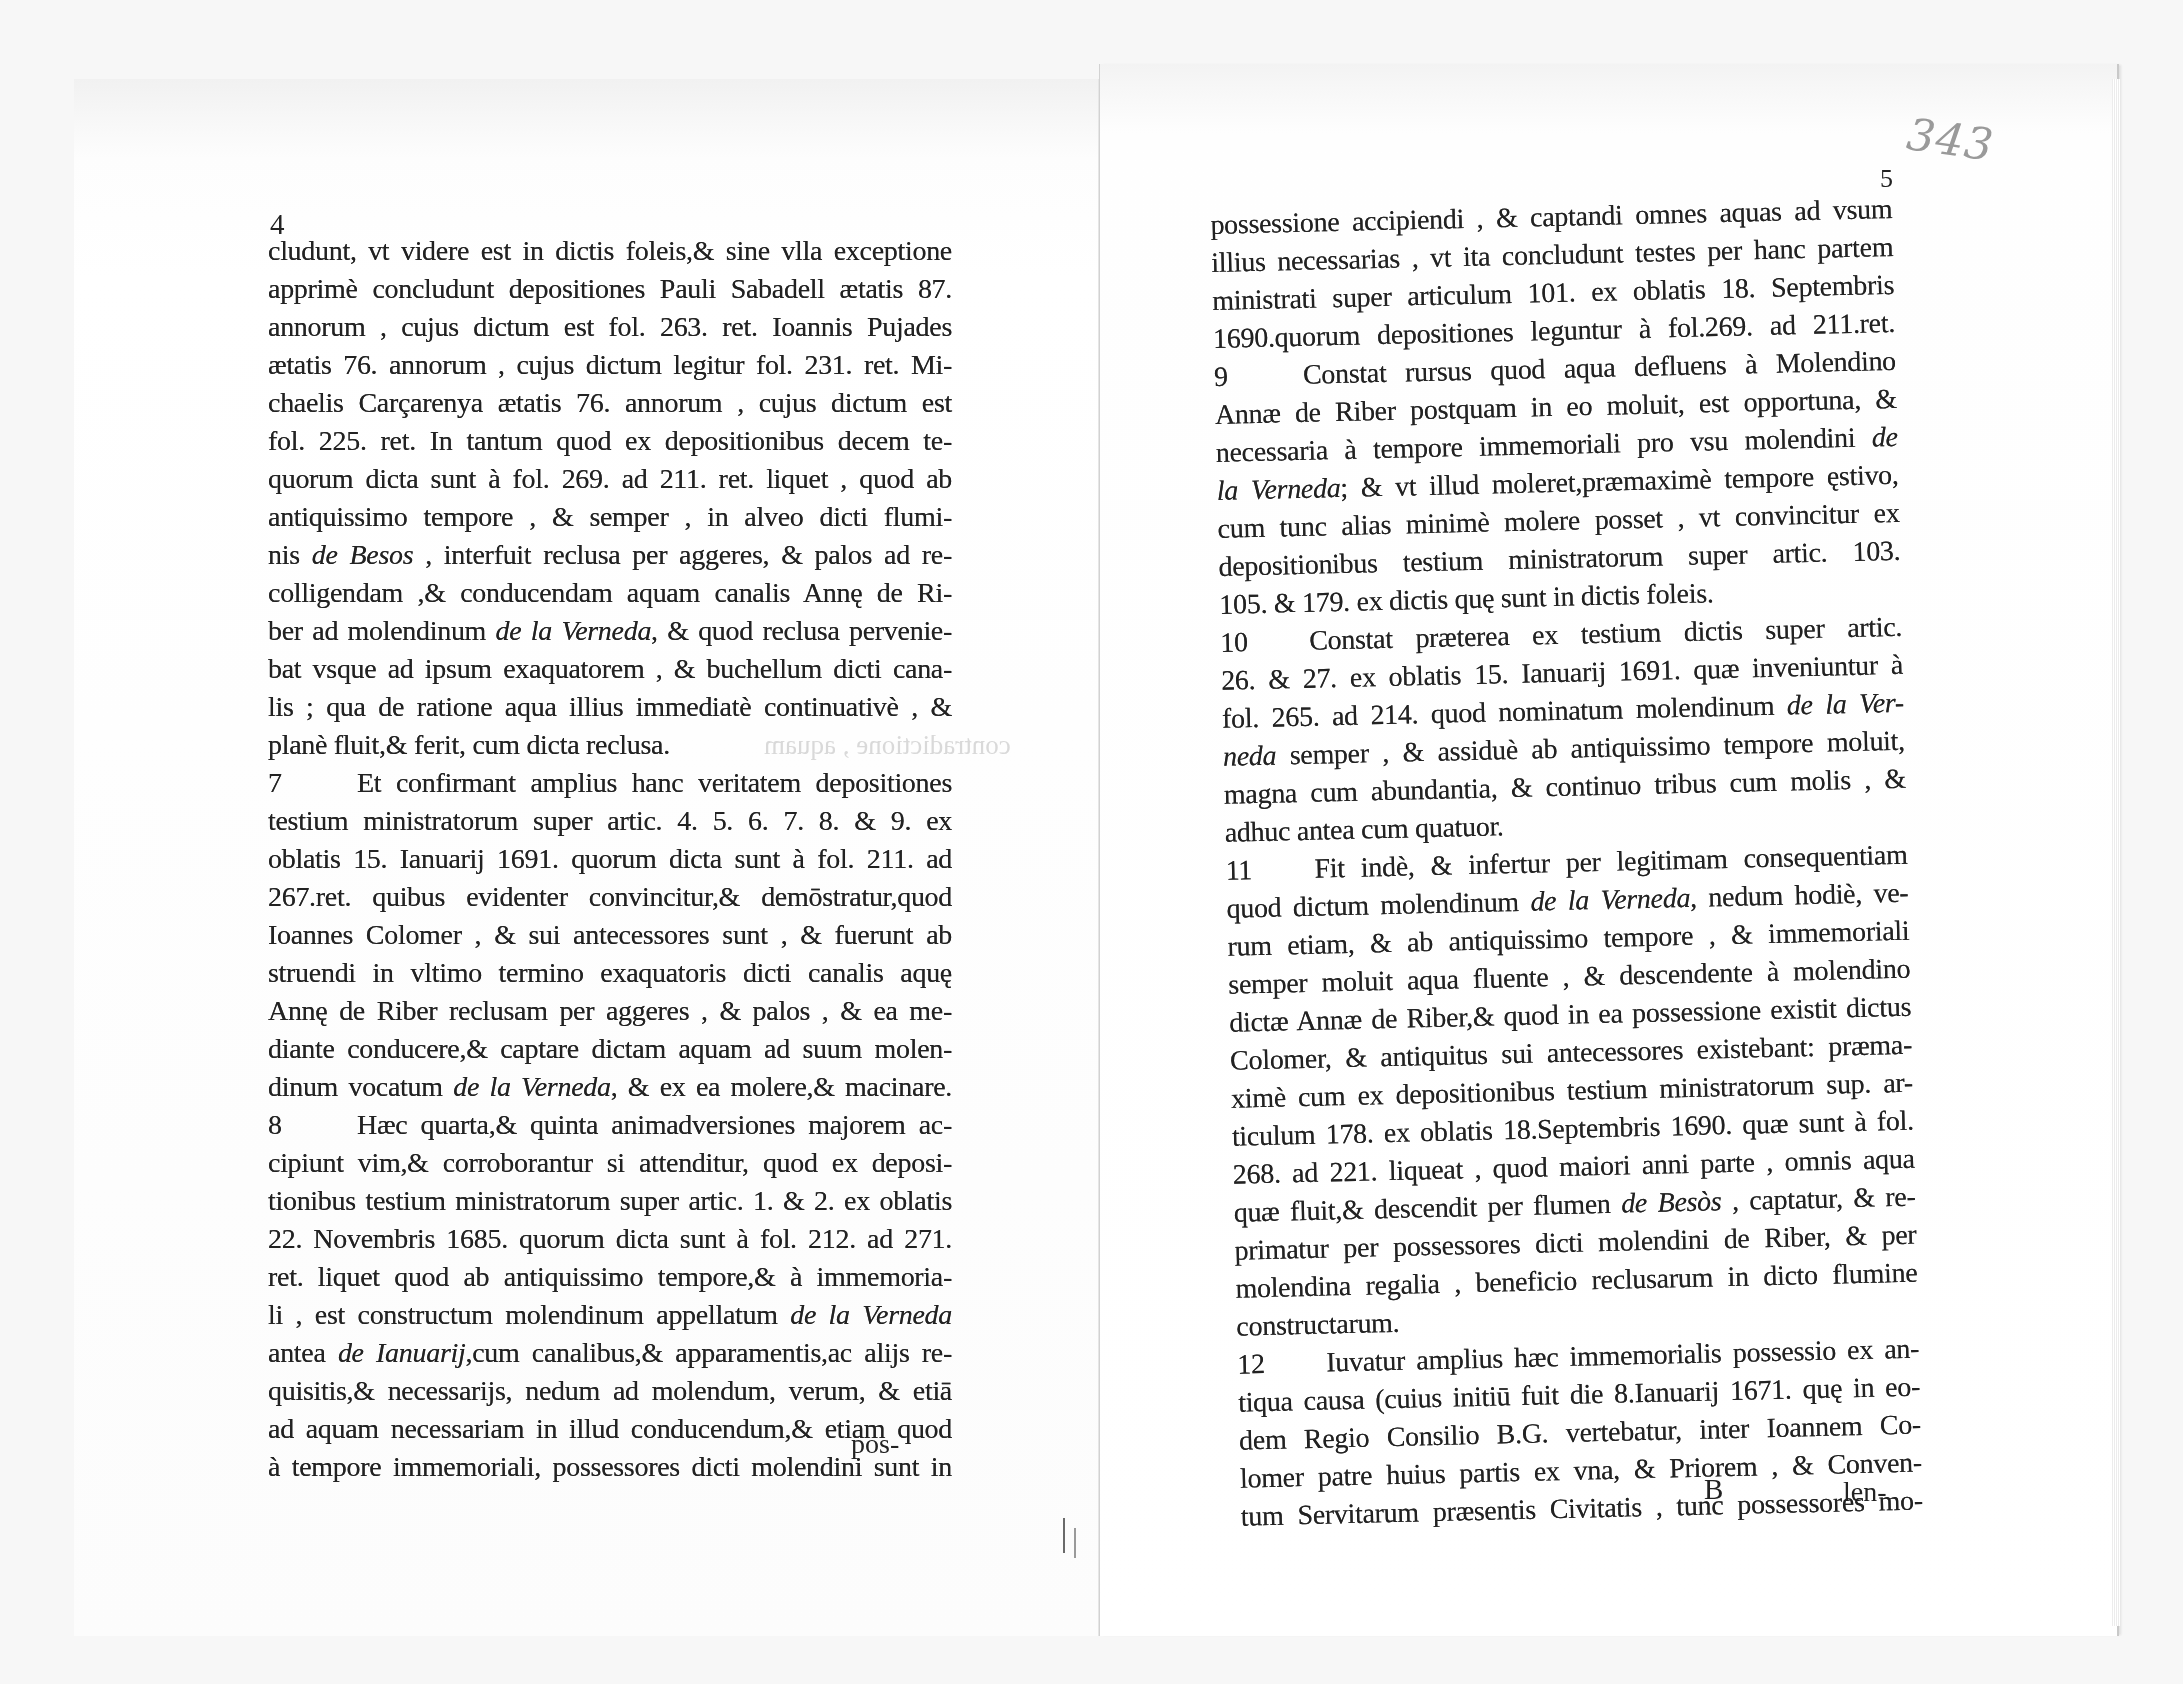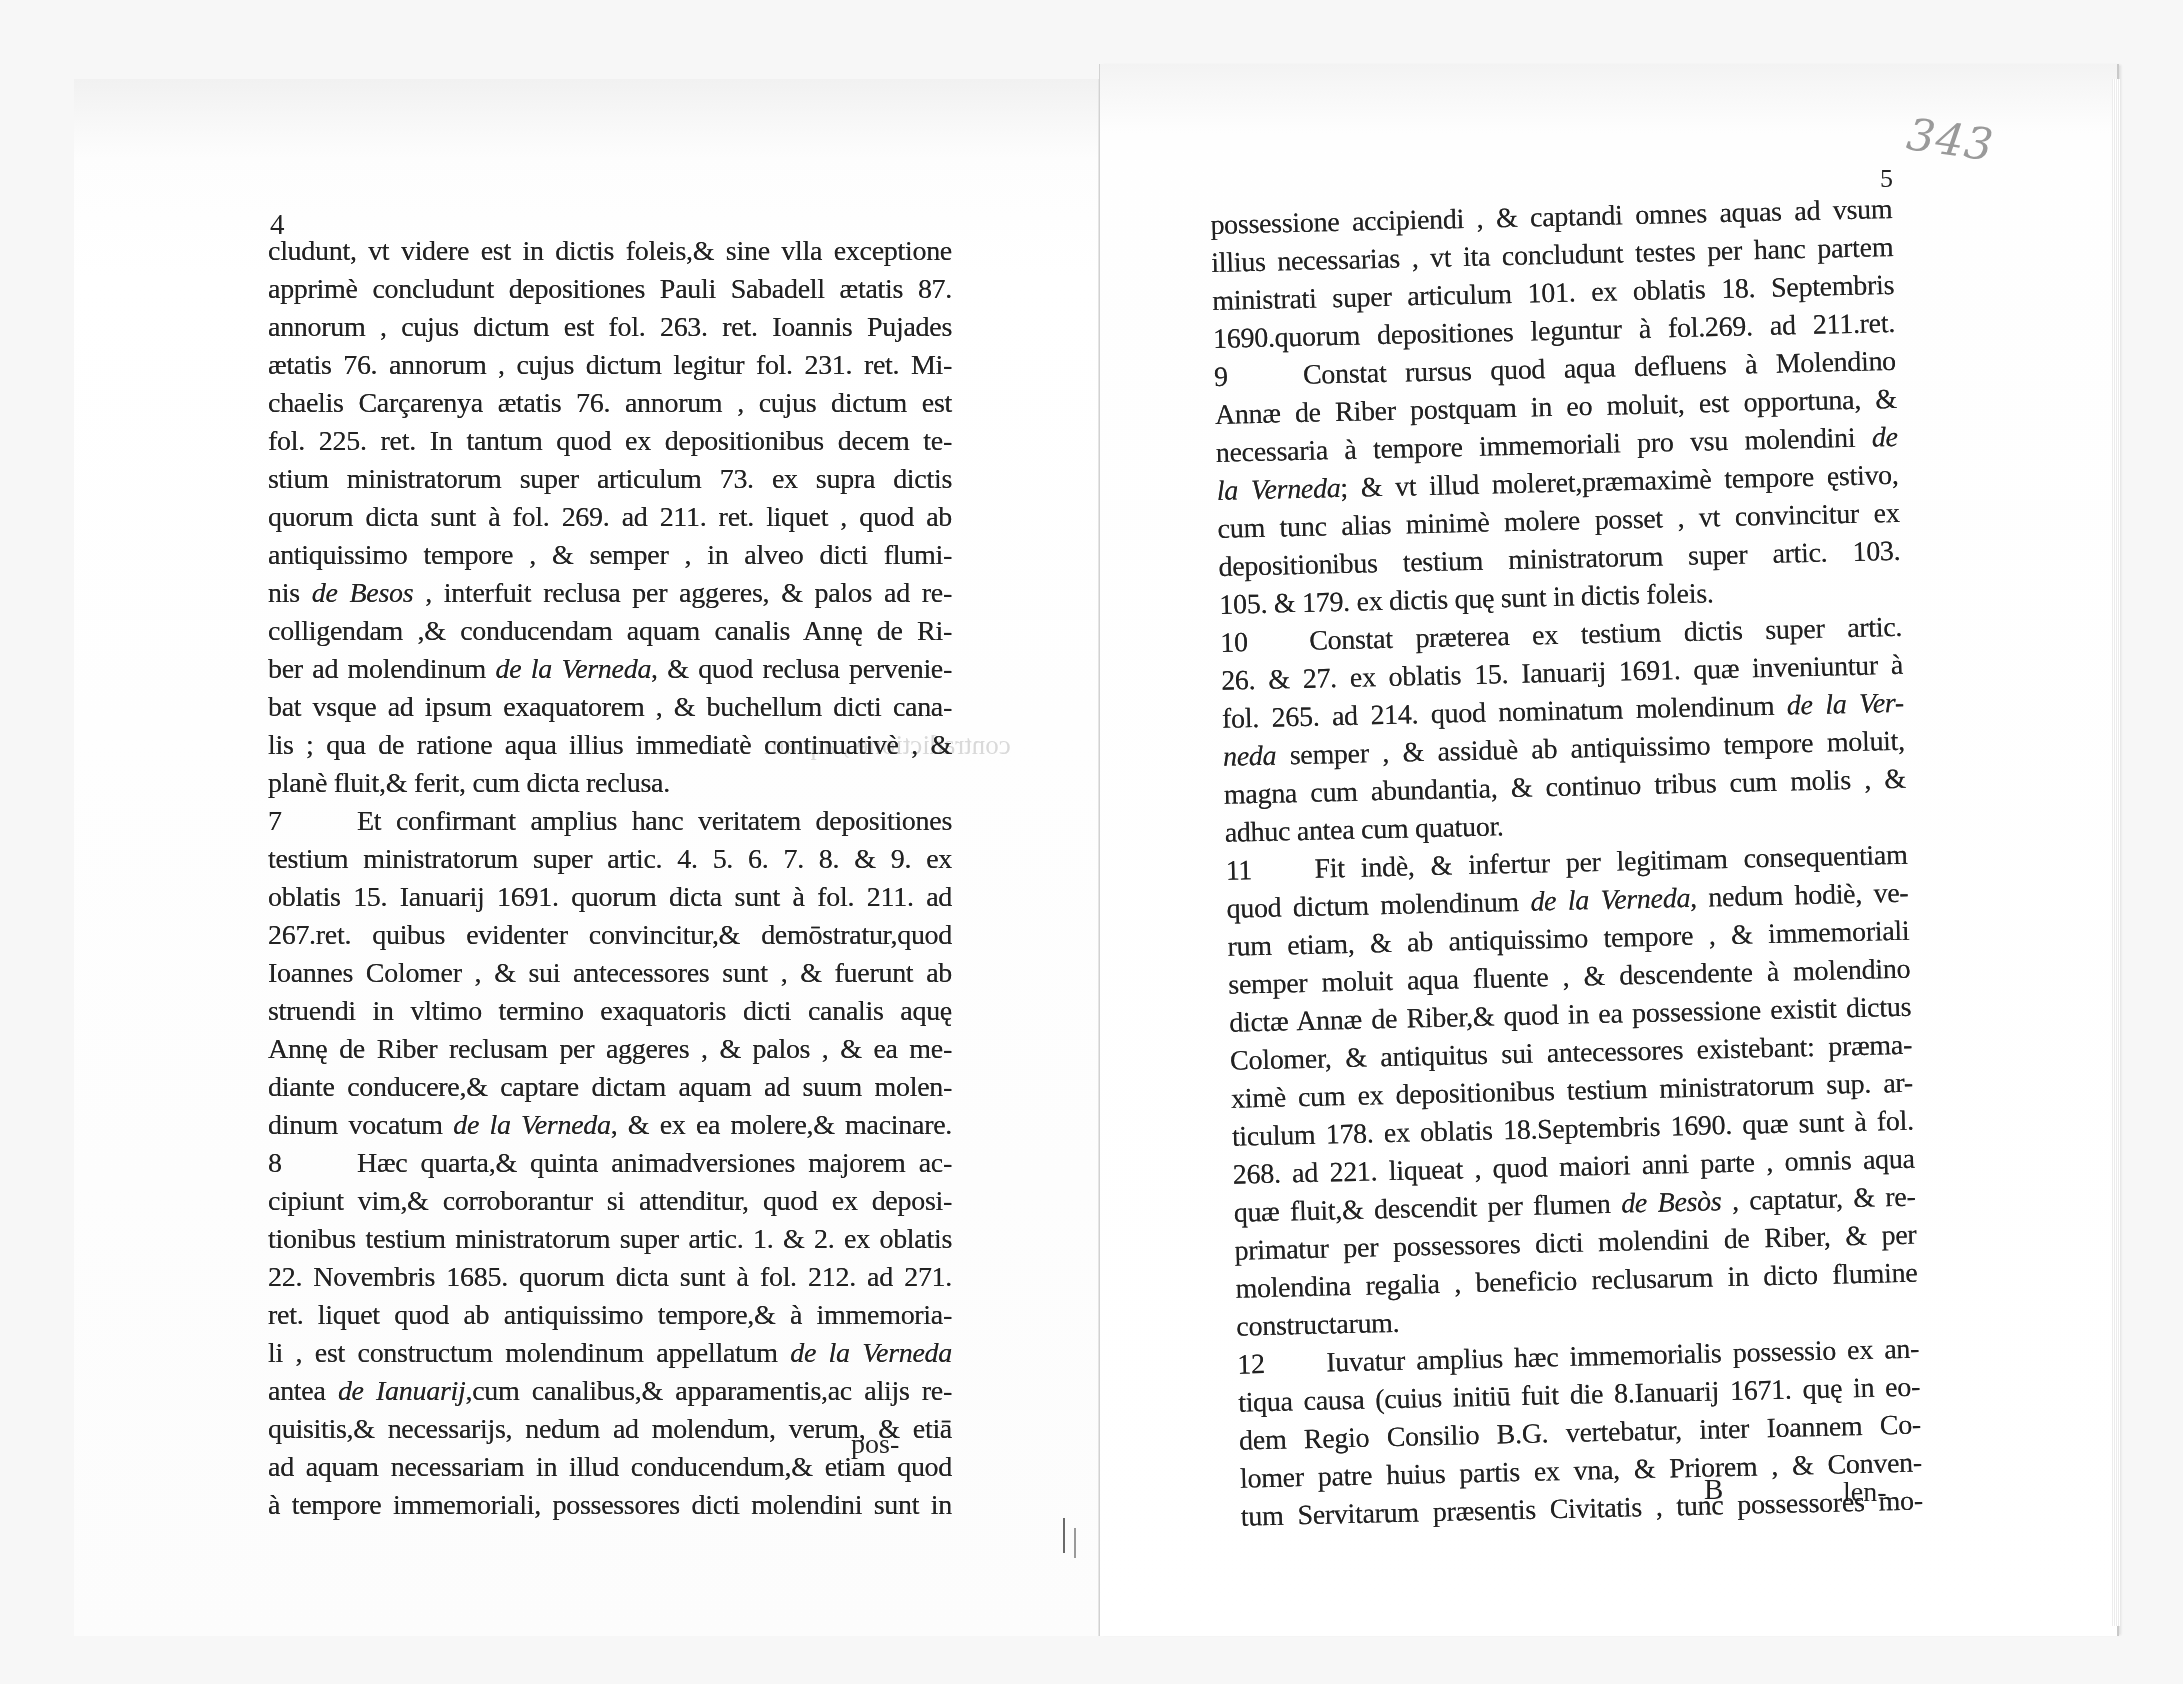--- a/index.html
+++ b/index.html
@@ -84,21 +84,20 @@
 <div class="page-num" id="page-num-right">5</div>
 <div id="folio-hand">343</div>
 
 <div class="text-block" id="left-text">
     <span class="line"><span>cludunt, vt videre est in dictis foleis,&amp; sine vlla exceptione</span></span>
     <span class="line"><span>apprimè concludunt depositiones Pauli Sabadell ætatis 87.</span></span>
     <span class="line"><span>annorum , cujus dictum est fol. 263. ret. Ioannis Pujades</span></span>
     <span class="line"><span>ætatis 76. annorum , cujus dictum legitur fol. 231. ret. Mi-</span></span>
     <span class="line"><span>chaelis Carçarenya ætatis 76. annorum , cujus dictum est</span></span>
     <span class="line"><span>fol. 225. ret. In tantum quod ex depositionibus decem te-</span></span>
-    <span class="line"><span>stium ministratorum super articulum 73. ex supra dictis</span></span>
     <span class="line"><span>quorum dicta sunt à fol. 269. ad 211. ret. liquet , quod ab</span></span>
     <span class="line"><span>antiquissimo tempore , &amp; semper , in alveo dicti flumi-</span></span>
     <span class="line"><span>nis </span><span class="it">de Besos</span><span> , interfuit reclusa per aggeres, &amp; palos ad re-</span></span>
     <span class="line"><span>colligendam ,&amp; conducendam aquam canalis Annę de Ri-</span></span>
     <span class="line"><span>ber ad molendinum </span><span class="it">de la Verneda</span><span>, &amp; quod reclusa pervenie-</span></span>
     <span class="line"><span>bat vsque ad ipsum exaquatorem , &amp; buchellum dicti cana-</span></span>
     <span class="line"><span>lis ; qua de ratione aqua illius immediatè continuativè , &amp;</span></span>
     <span class="line last"><span>planè fluit,&amp; ferit, cum dicta reclusa.</span></span>
     <span class="line"><span class="num">7</span><span>Et confirmant amplius hanc veritatem depositiones</span></span>
     <span class="line"><span>testium ministratorum super artic. 4. 5. 6. 7. 8. &amp; 9. ex</span></span>

